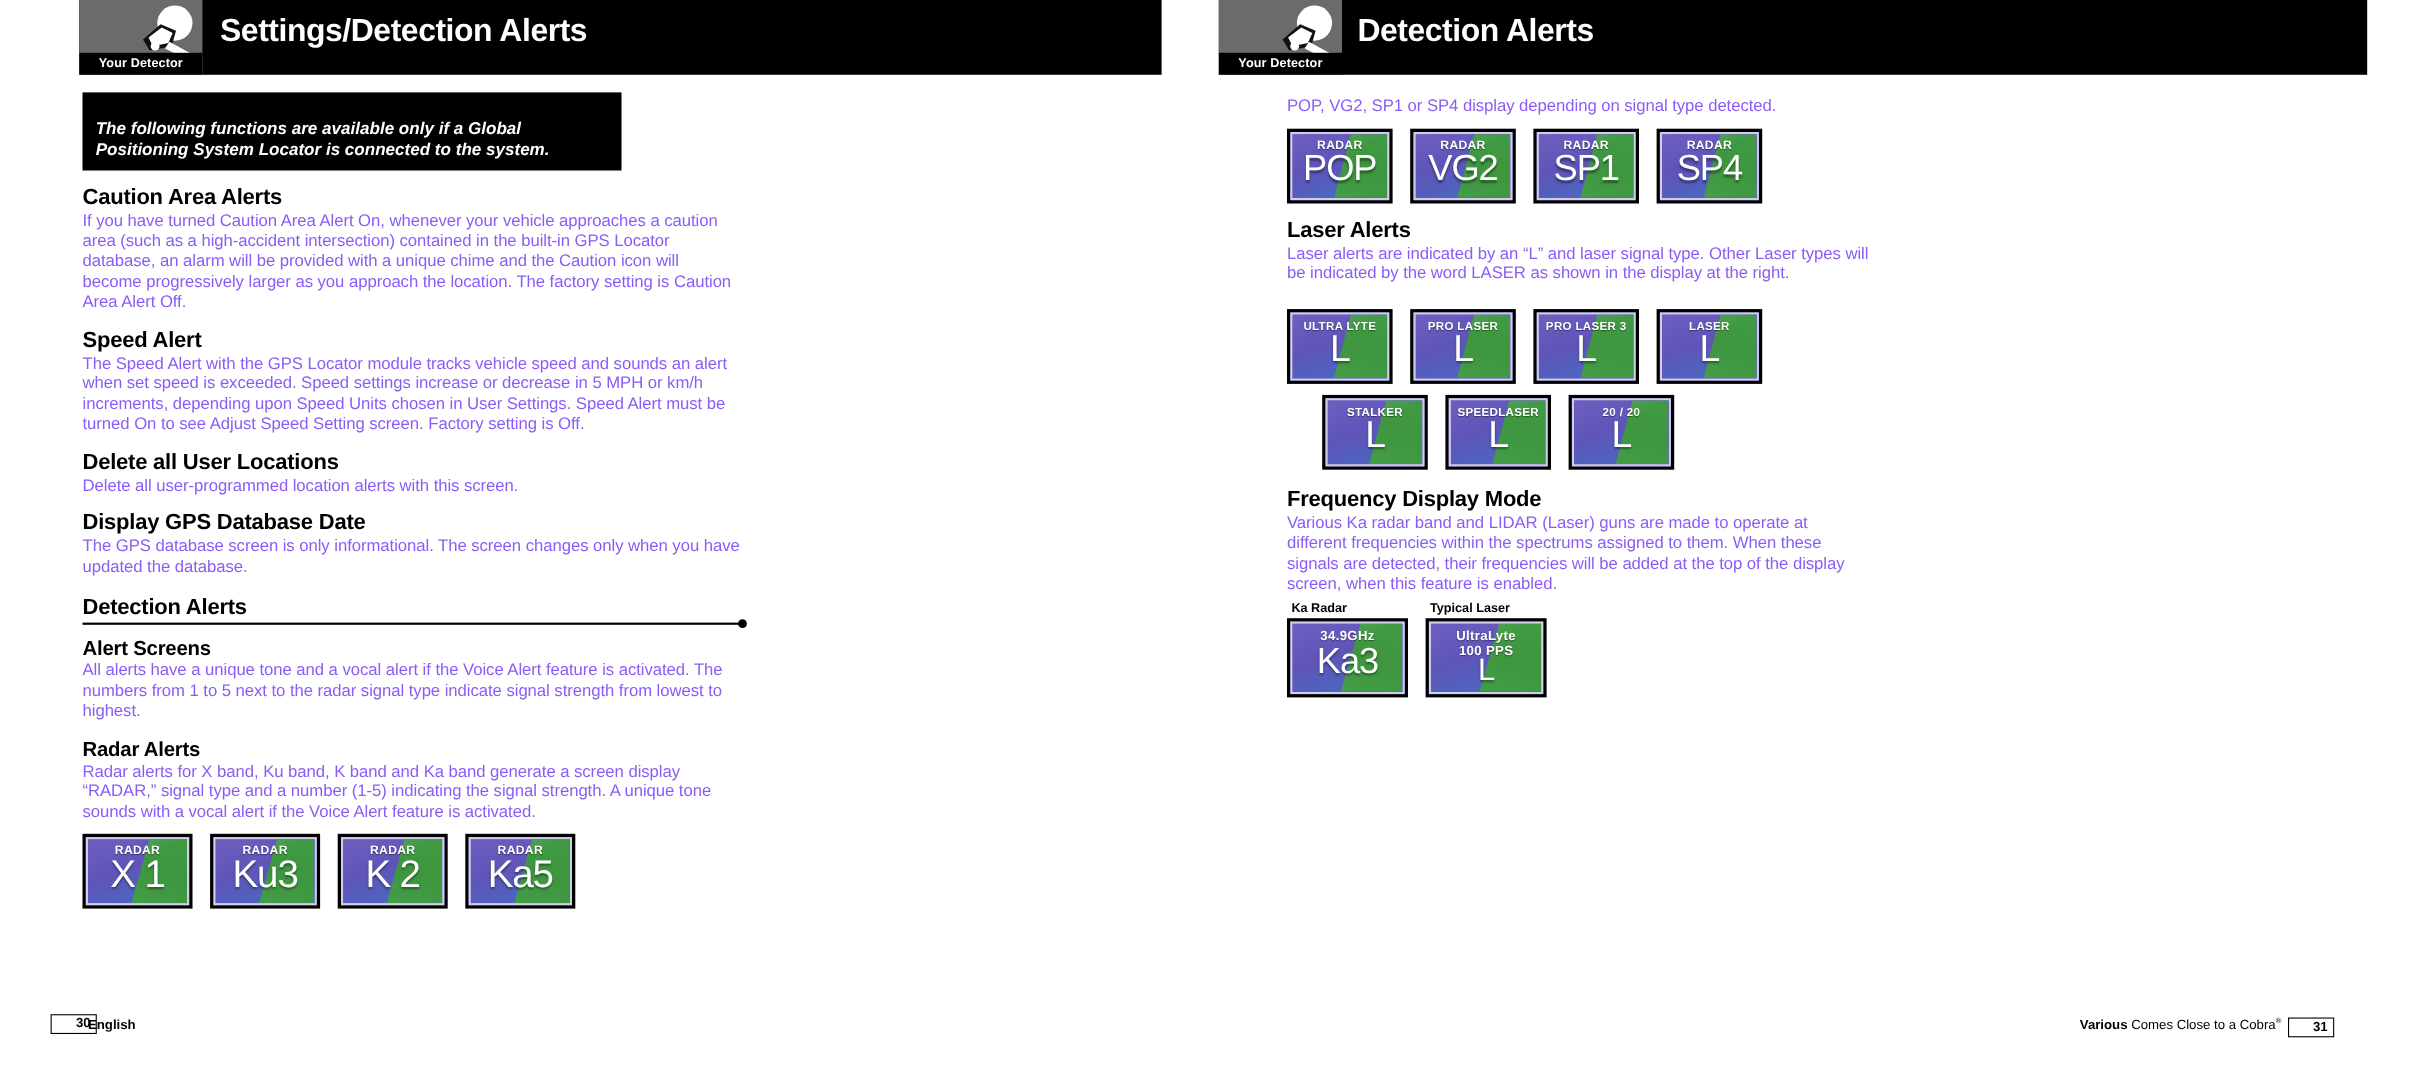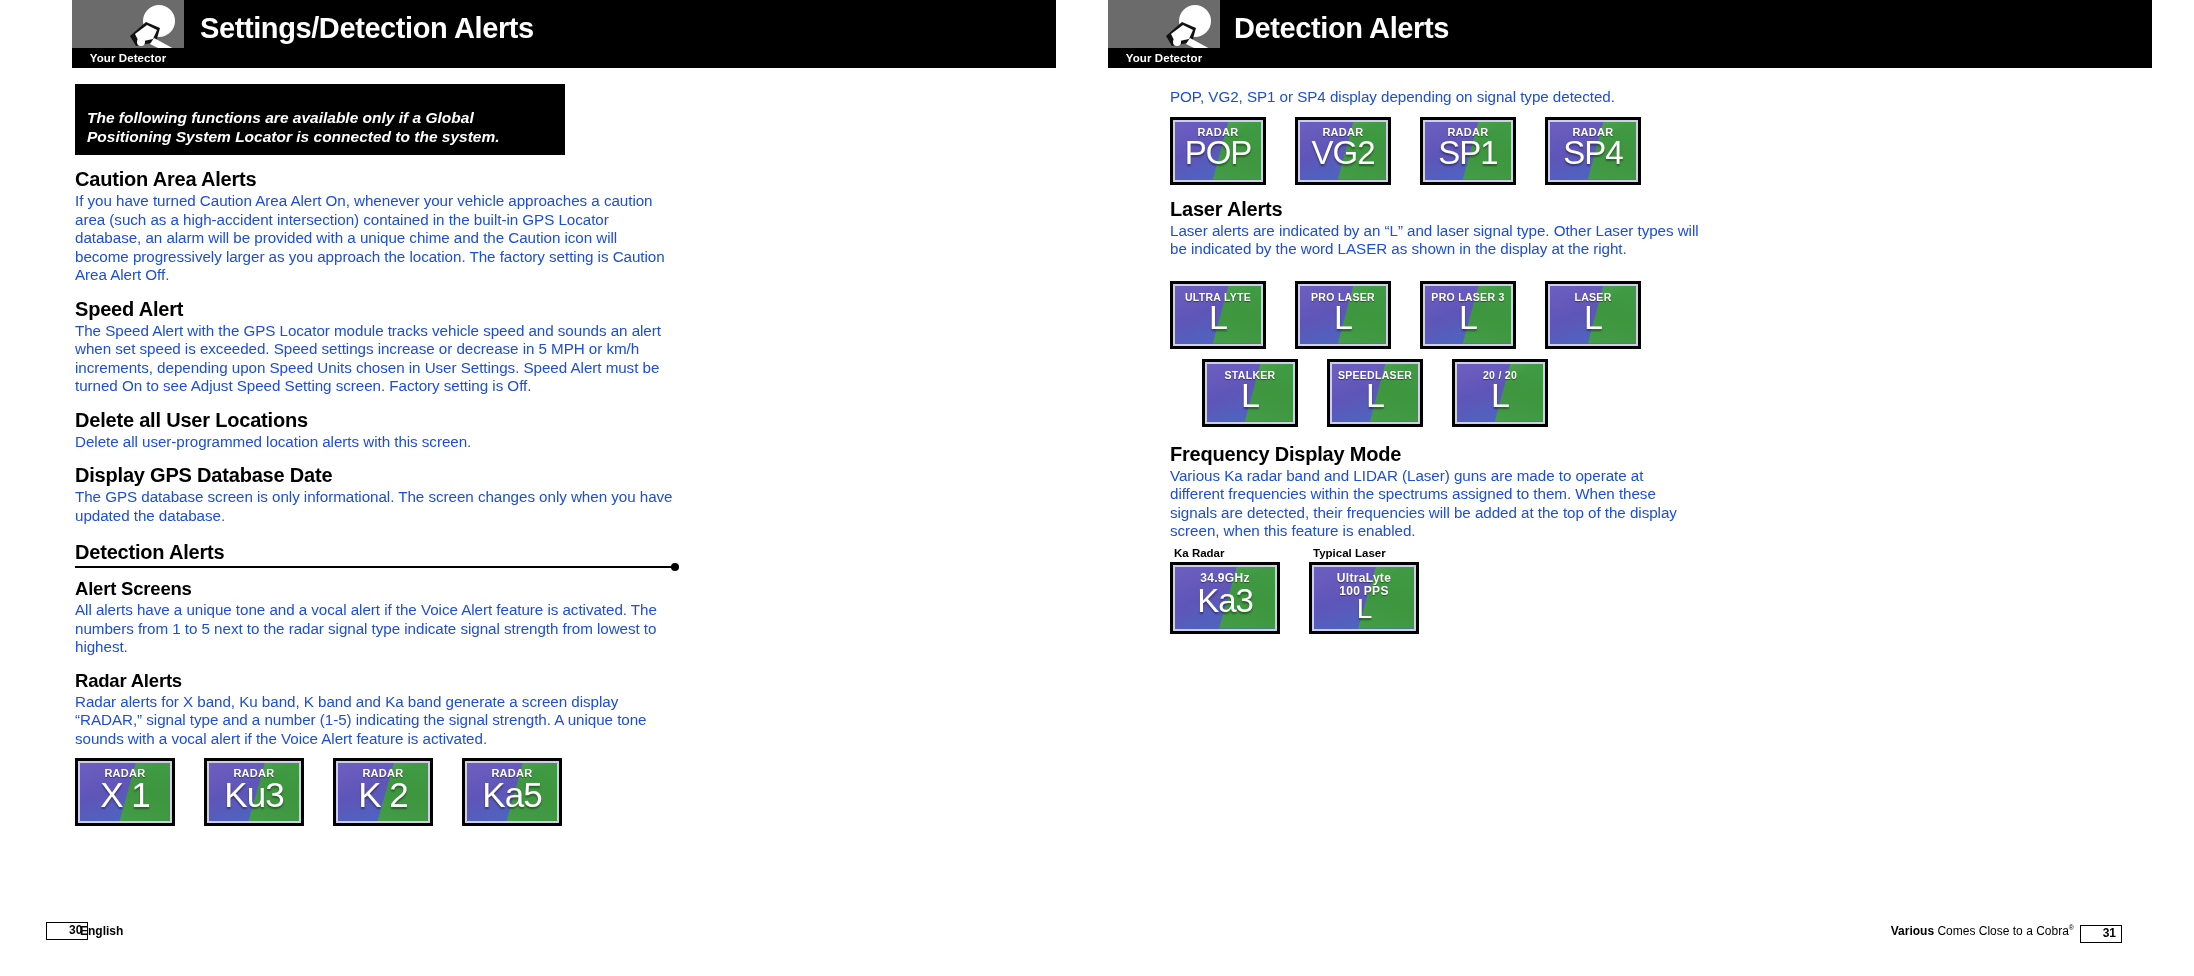--- a/index.html
+++ b/index.html
@@ -58,39 +58,39 @@
   
   h2.sec-head {
     font-size: 20px; font-weight: bold; color: #000;
     letter-spacing: -0.2px; margin: 0 0 1px 0;
   }
   h3.sub-head {
     font-size: 18.5px; font-weight: bold; color: #000;
     letter-spacing: -0.2px; margin: 0 0 1px 0;
   }
   p.body {
-    font-size: 15.2px; line-height: 18.5px; color: #1d4ed8;
+    font-size: 15.2px; line-height: 18.5px; color: #8b5cf6;
     margin: 0; letter-spacing: -0.05px;
   }
   .rule-head {
     position: relative; margin-top: 16px; margin-bottom: 7px;
   }
   .rule-head h2 { display: inline-block; }
   .rule-line {
     position: absolute; left: 0; right: 0; bottom: -3px;
     height: 2px; background: #000;
   }
   .rule-dot {
     position: absolute; right: -4px; bottom: -6px;
     width: 8px; height: 8px; border-radius: 50%; background: #000;
   }
   .blk { margin-top: 13px; }
 
   
-  .tile-row { display: flex; gap: 29px; margin-top: 10px; }
+  .tile-row { display: flex; gap: 16px; margin-top: 10px; }
   .tile {
     position: relative;
     background: #000;
     padding: 3px;
   }
   .tile-inner {
     position: relative; overflow: hidden;
     border: 2px solid #cfcde8;
     background: #5b52b5;
   }

